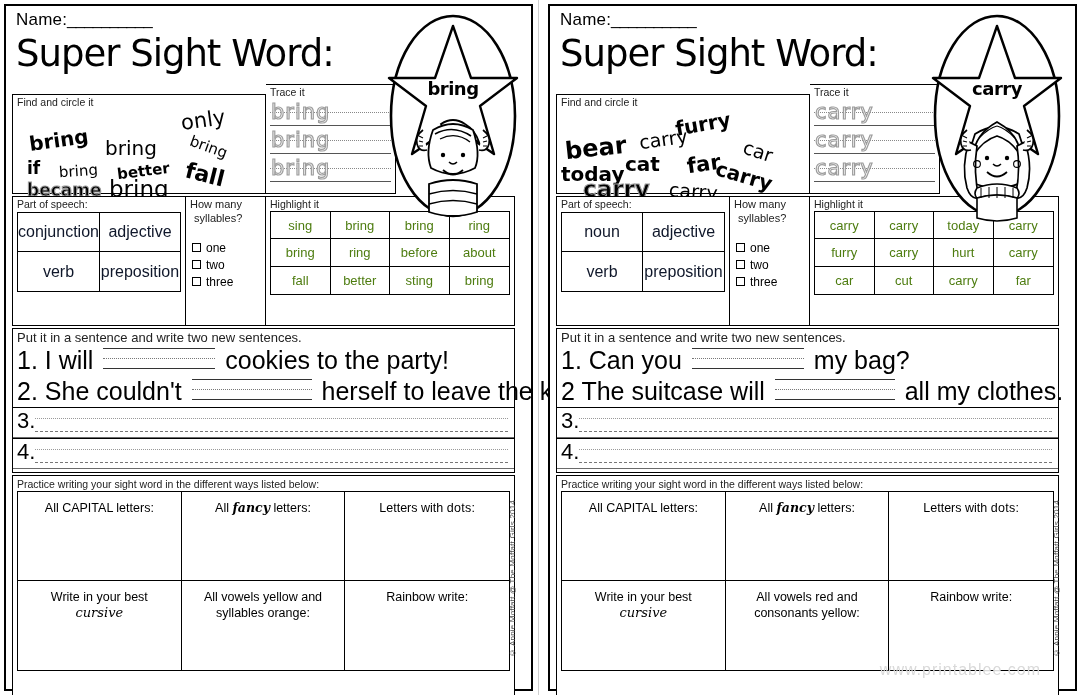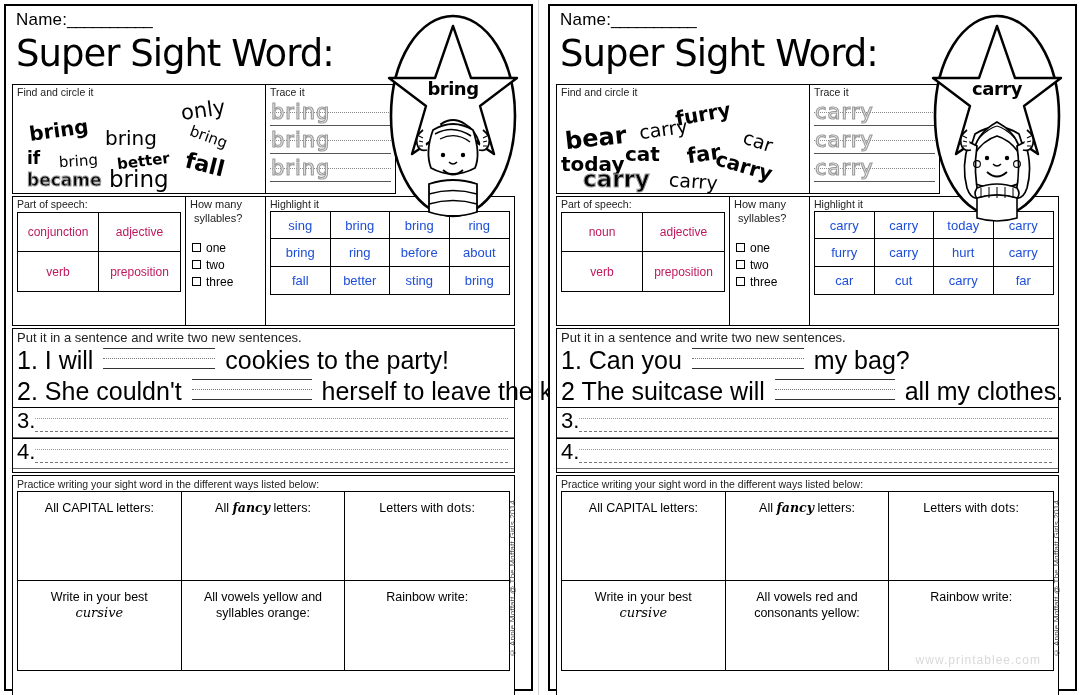--- a/index.html
+++ b/index.html
@@ -95,21 +95,21 @@
     white-space: nowrap;
   }
 
   
   .row1 {
     display: flex;
     height: 110px;
     margin-top: 2px;
     width: 384px;
   }
-  .find-box { width: 254px; }
+  .find-box { width: 254px; margin-top: 10px; }
   .trace-box { width: 130px; border-left: none; }
 
   .wordcloud {
     position: relative;
     width: 100%;
     height: 94px;
   }
   .wordcloud span {
     position: absolute;
     white-space: nowrap;
@@ -170,22 +170,22 @@
     grid-template-columns: 1fr 1fr;
     grid-template-rows: 1fr 1fr;
     height: 80px;
   }
   .pos-cell {
     border-right: 1.3px solid #000;
     border-bottom: 1.3px solid #000;
     display: flex;
     align-items: center;
     justify-content: center;
-    font-size: 12px;
-    color: #be185d;
+    font-size: 16px;
+    color: #0f172a;
   }
   .pos-cell:nth-child(2n) { border-right: none; }
   .pos-cell:nth-child(n+3) { border-bottom: none; }
 
   .syll-title {
     font-size: 11px;
     line-height: 12.5px;
     padding: 1px 0 0 4px;
     color: #222;
   }
@@ -213,21 +213,21 @@
     grid-template-rows: repeat(3, 1fr);
     height: 84px;
   }
   .high-cell {
     border-right: 1.5px solid #000;
     border-bottom: 1.5px solid #000;
     display: flex;
     align-items: center;
     justify-content: center;
     font-size: 13px;
-    color: #1d4ed8;
+    color: #4d7c0f;
   }
   .high-cell:nth-child(4n) { border-right: none; }
   .high-cell:nth-child(n+9) { border-bottom: none; }
 
   
   .sent-box {
     margin-top: 2px;
     height: 145px;
     width: 100%;
   }
@@ -343,22 +343,22 @@
     font-size: 8px;
     color: #4a4a4a;
     writing-mode: vertical-rl;
     transform: rotate(180deg);
     letter-spacing: .2px;
     white-space: nowrap;
   }
   .watermark {
     position: absolute;
     right: 18px;
-    bottom: 18px;
-    font-size: 12px;
+    bottom: 6px;
+    font-size: 16px;
     color: #d9d9d9;
     letter-spacing: 1px;
     white-space: nowrap;
   }
   .divider {
     position: absolute;
     left: 538px; top: 0;
     width: 1px; height: 695px;
     background: #cfcfcf;
   }

